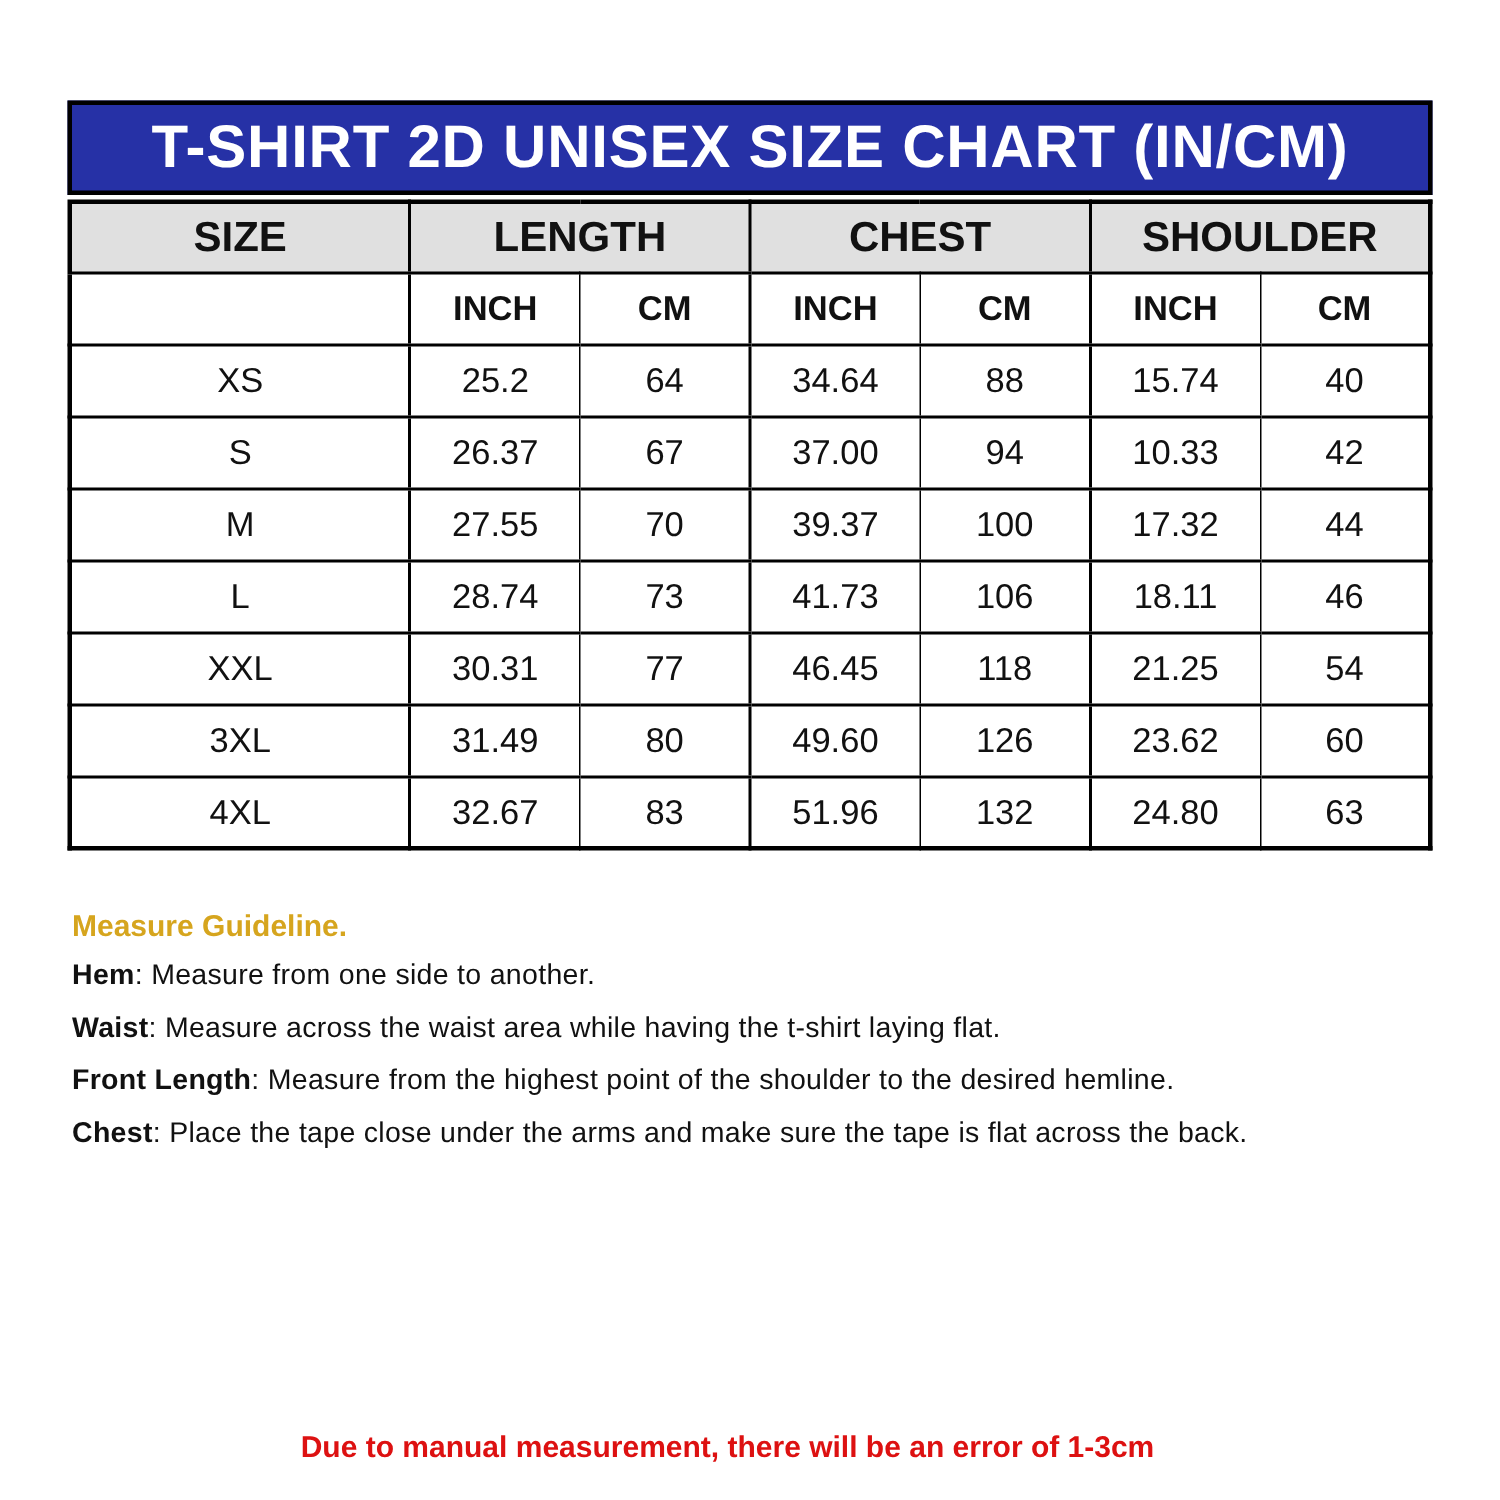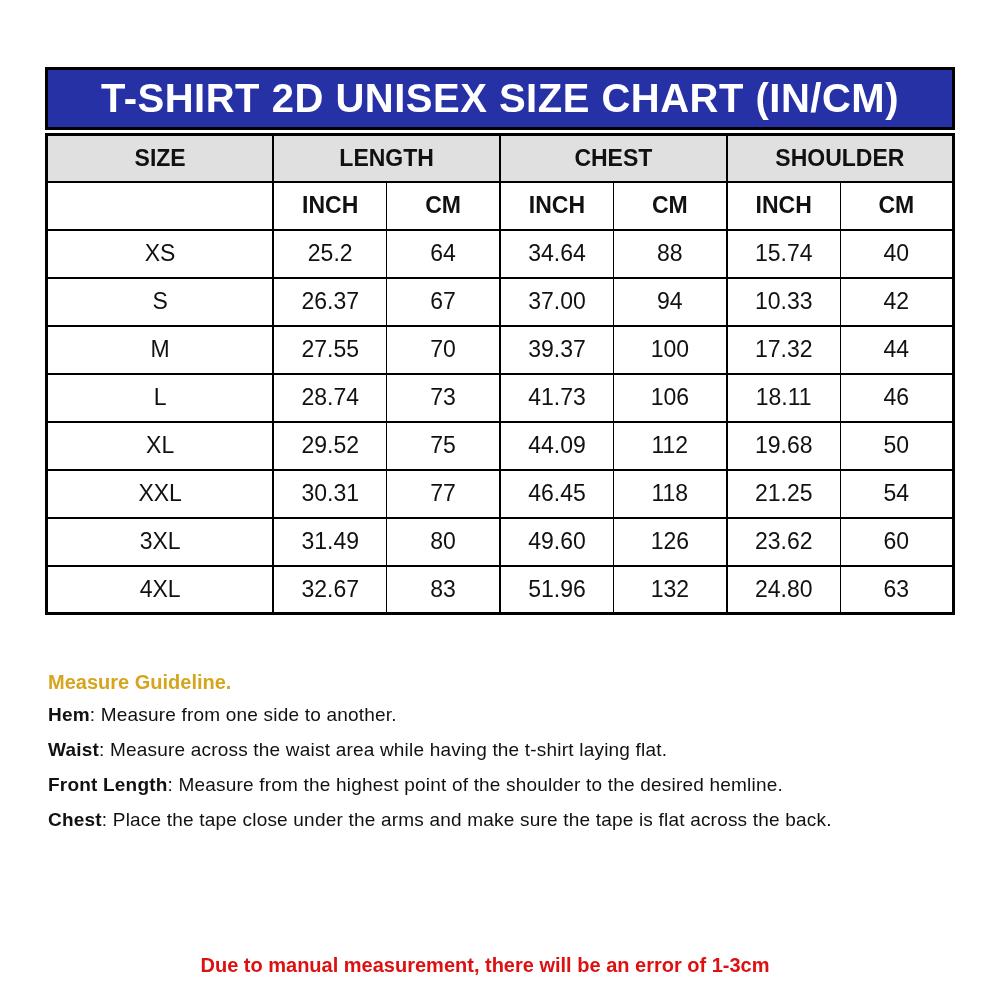--- a/index.html
+++ b/index.html
@@ -46,40 +46,40 @@
     border: 1px solid #000000;
     border-bottom-width: 2px;
     text-align: center;
     vertical-align: middle;
     font-size: 23px;
     background: #ffffff;
   }
   table.size-chart tr.group-row th {
     background: #e0e0e0;
     font-weight: bold;
-    font-size: 23px;
+    font-size: 28px;
     border-left-width: 2px;
   }
   table.size-chart tr.group-row th:first-child { border-left-width: 3px; }
   table.size-chart tr.unit-row th {
     font-weight: bold;
     font-size: 23px;
   }
   table.size-chart td { font-weight: normal; }
   
   table.size-chart tr.unit-row th:nth-child(2),
   table.size-chart tr.unit-row th:nth-child(4),
   table.size-chart tr.unit-row th:nth-child(6),
   table.size-chart tbody td:nth-child(2),
   table.size-chart tbody td:nth-child(4),
   table.size-chart tbody td:nth-child(6) {
     border-left-width: 2px;
   }
   .guideline {
-    margin-top: 56px;
+    margin-top: 40px;
     margin-left: 3px;
   }
   .guideline .g-heading {
     color: #d6a51e;
     font-weight: bold;
     font-size: 20px;
     margin-bottom: 10px;
   }
   .guideline .g-line {
     font-size: 19px;
@@ -165,29 +165,20 @@
         <tr>
           <td>L</td>
           <td>28.74</td>
           <td>73</td>
           <td>41.73</td>
           <td>106</td>
           <td>18.11</td>
           <td>46</td>
         </tr>
         <tr>
-          <td>XL</td>
-          <td>29.52</td>
-          <td>75</td>
-          <td>44.09</td>
-          <td>112</td>
-          <td>19.68</td>
-          <td>50</td>
-        </tr>
-        <tr>
           <td>XXL</td>
           <td>30.31</td>
           <td>77</td>
           <td>46.45</td>
           <td>118</td>
           <td>21.25</td>
           <td>54</td>
         </tr>
         <tr>
           <td>3XL</td>

